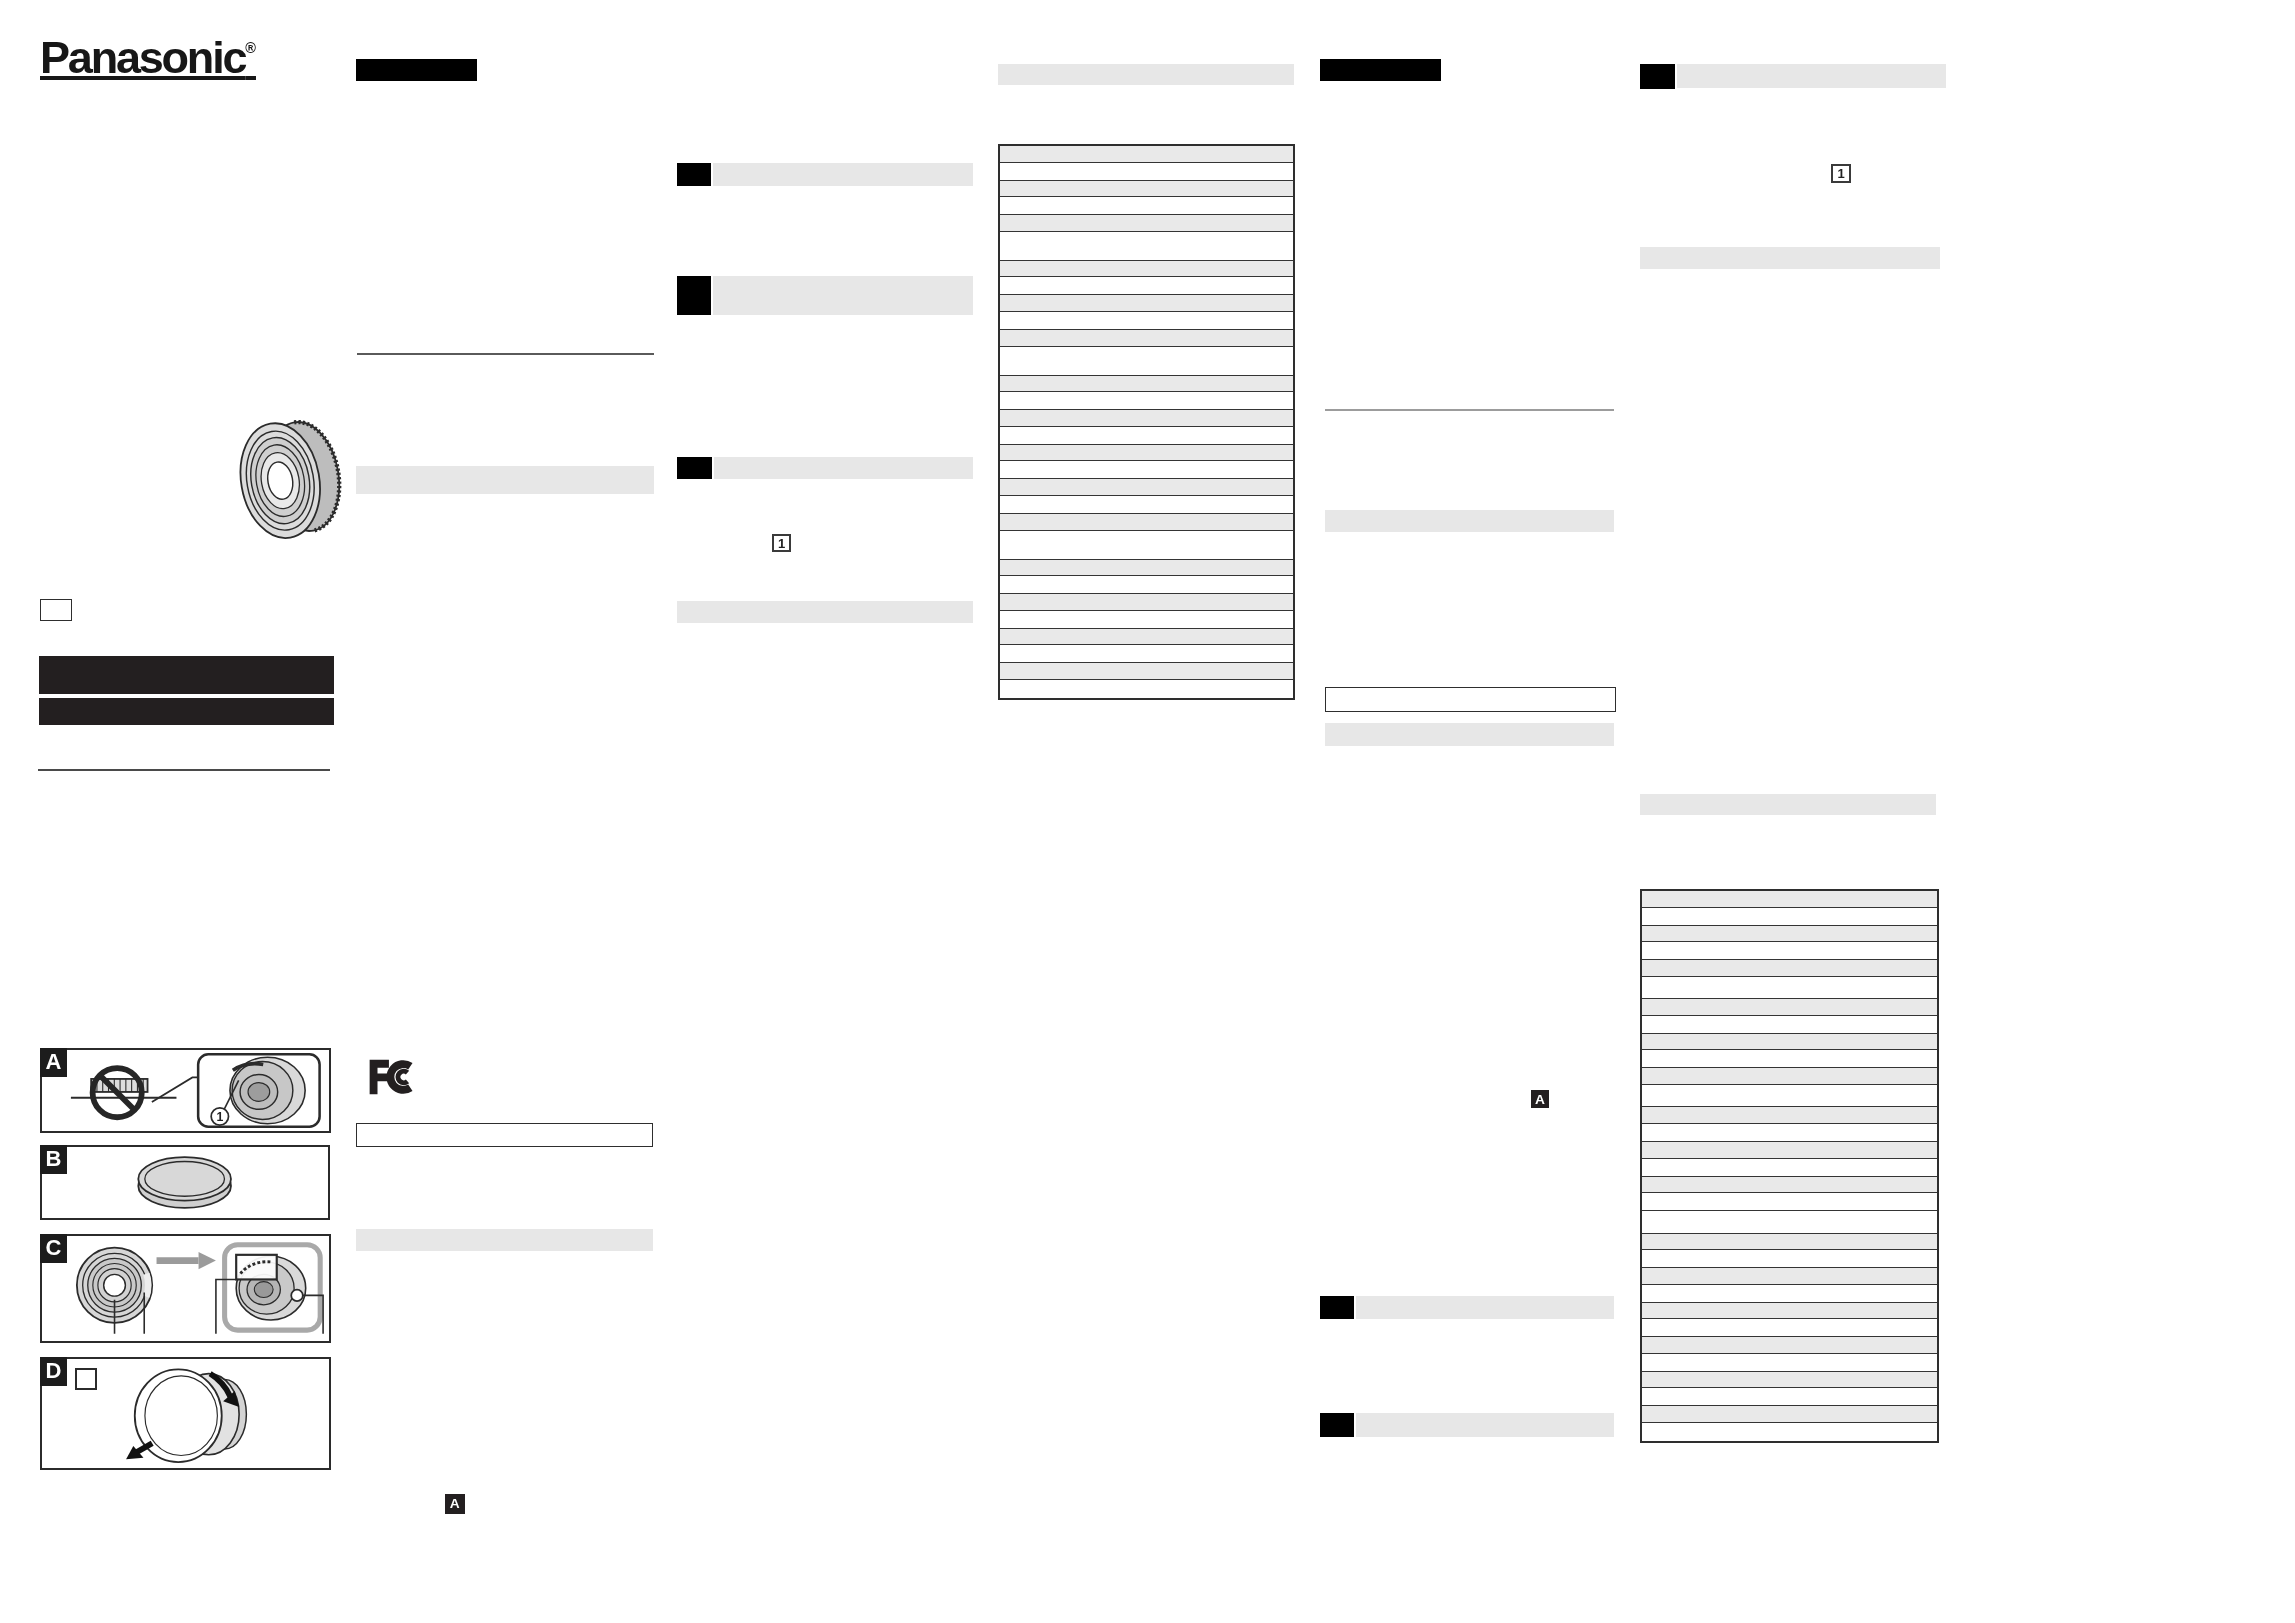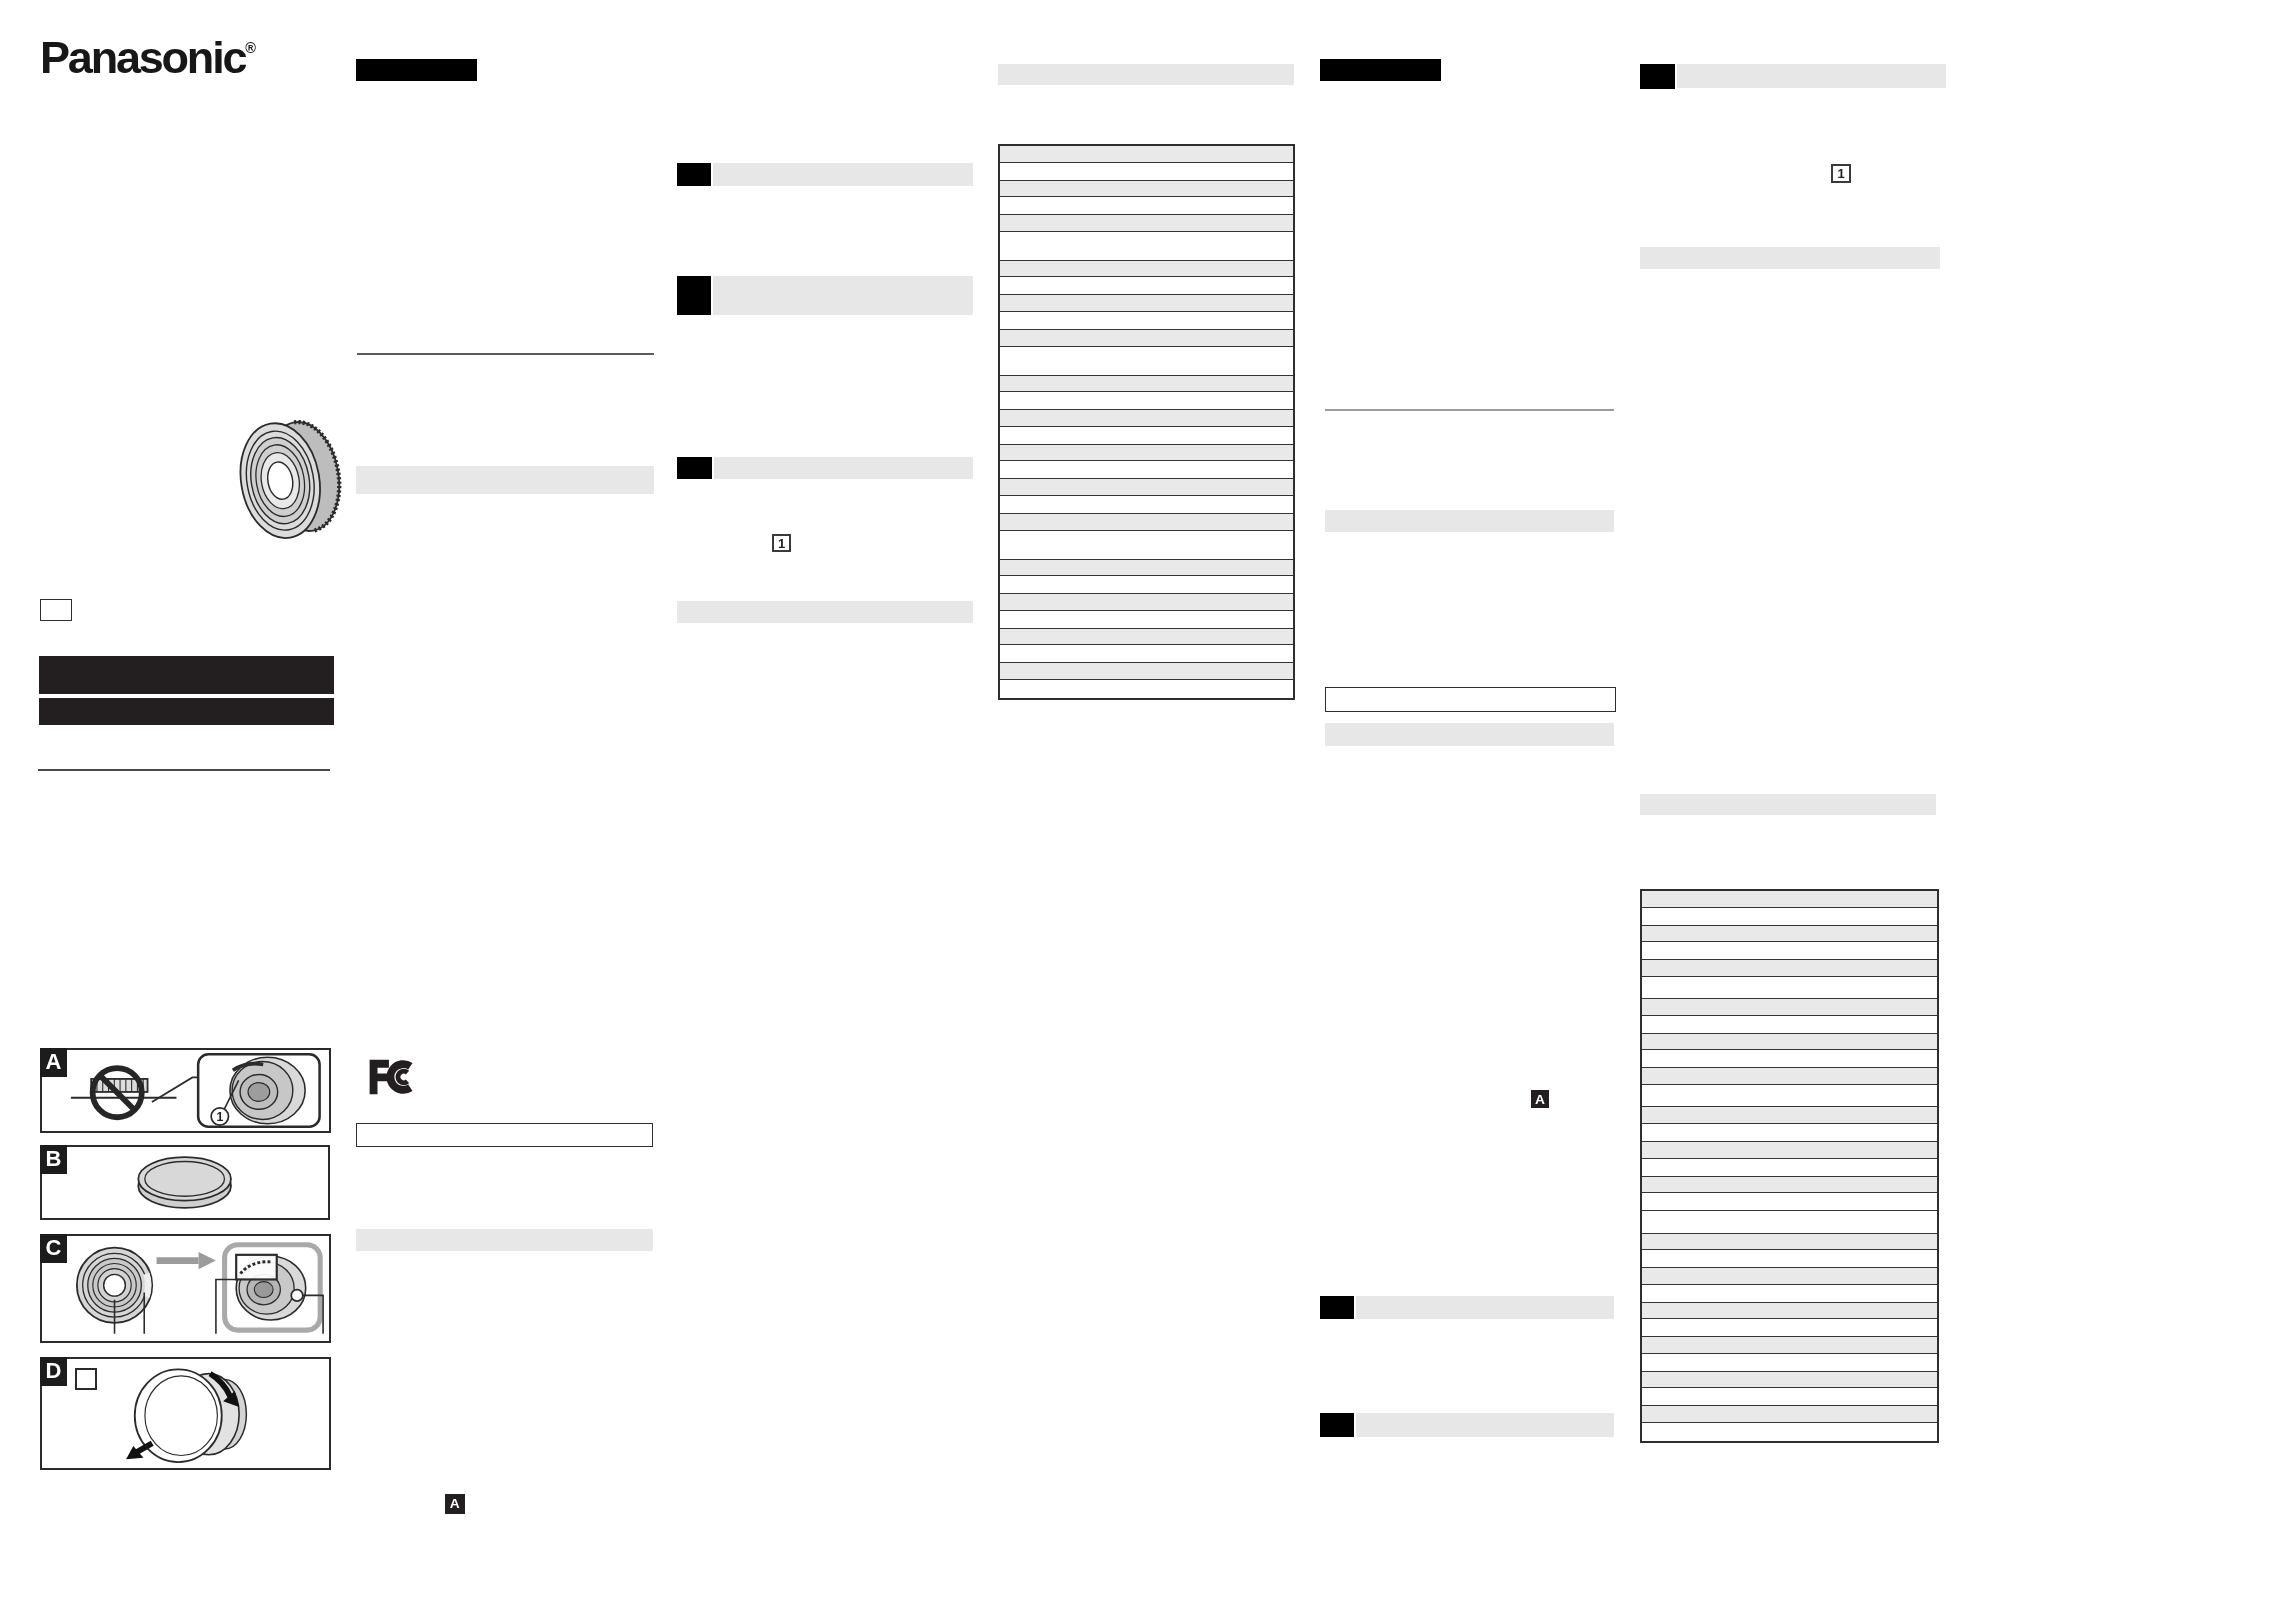--- a/index.html
+++ b/index.html
@@ -2,21 +2,21 @@
 <html style="font-size:11.6px"><head>
 <meta charset="utf-8">
 <style>
   html,body{margin:0;padding:0;background:#888;}
   .page{position:relative;width:2295px;height:1624px;background:#ffffff;overflow:hidden;
         font-family:"Liberation Sans", sans-serif;}
 
   .abs{position:absolute;}
 
   
-  .logo{left:40px;top:32px;font-weight:bold;font-size:45px;letter-spacing:-2.2px;color:#171717;}
+  .logo{left:40px;top:32px;font-weight:bold;font-size:45px;letter-spacing:-2.2px;color:#171717;text-decoration:underline;}
   .logo sup{font-size:14.5px;letter-spacing:0;vertical-align:20px;}
 
   
   .blackbar{background:#000000;}
   .redact{background:#231f20;}
   .graybar{background:#e7e7e7;}
   .rule{background:#4a4a4a;}
   .rule-light{background:#9c9c9c;}
   .outline-rect{background:#ffffff;border:2.2px solid #2e2e2e;box-sizing:border-box;}
 

